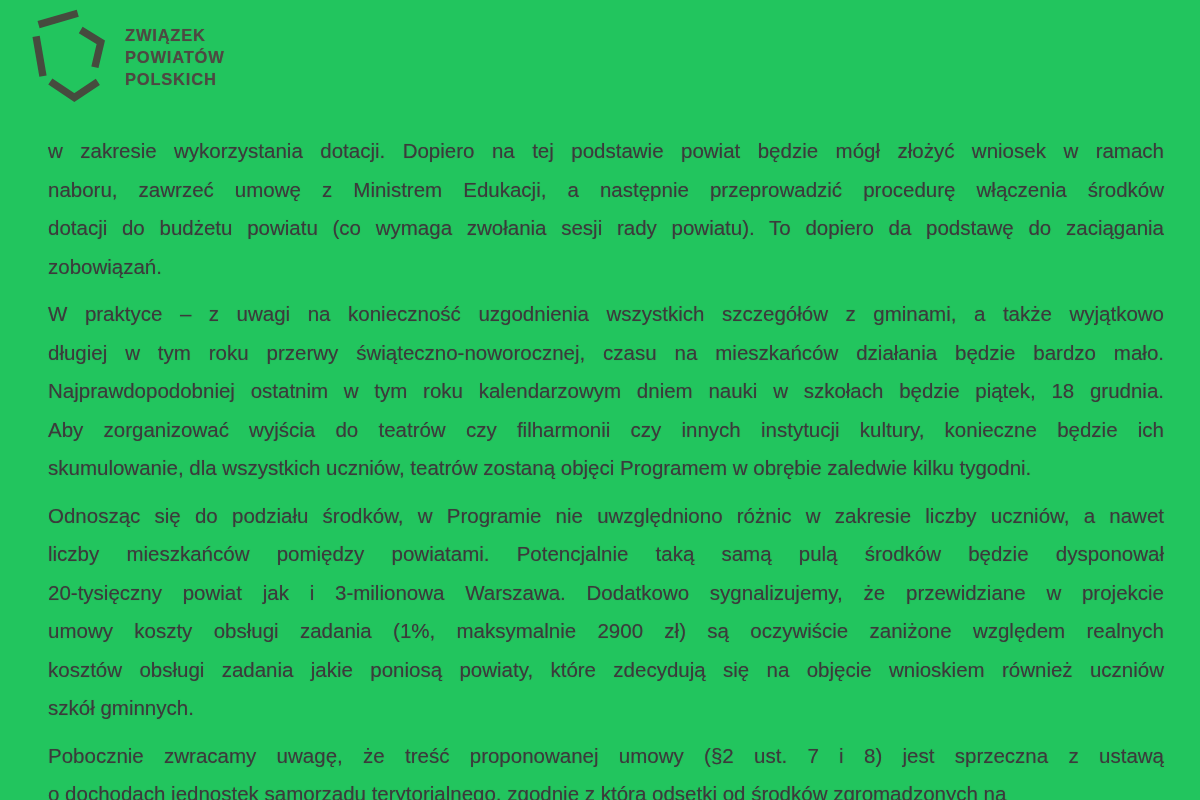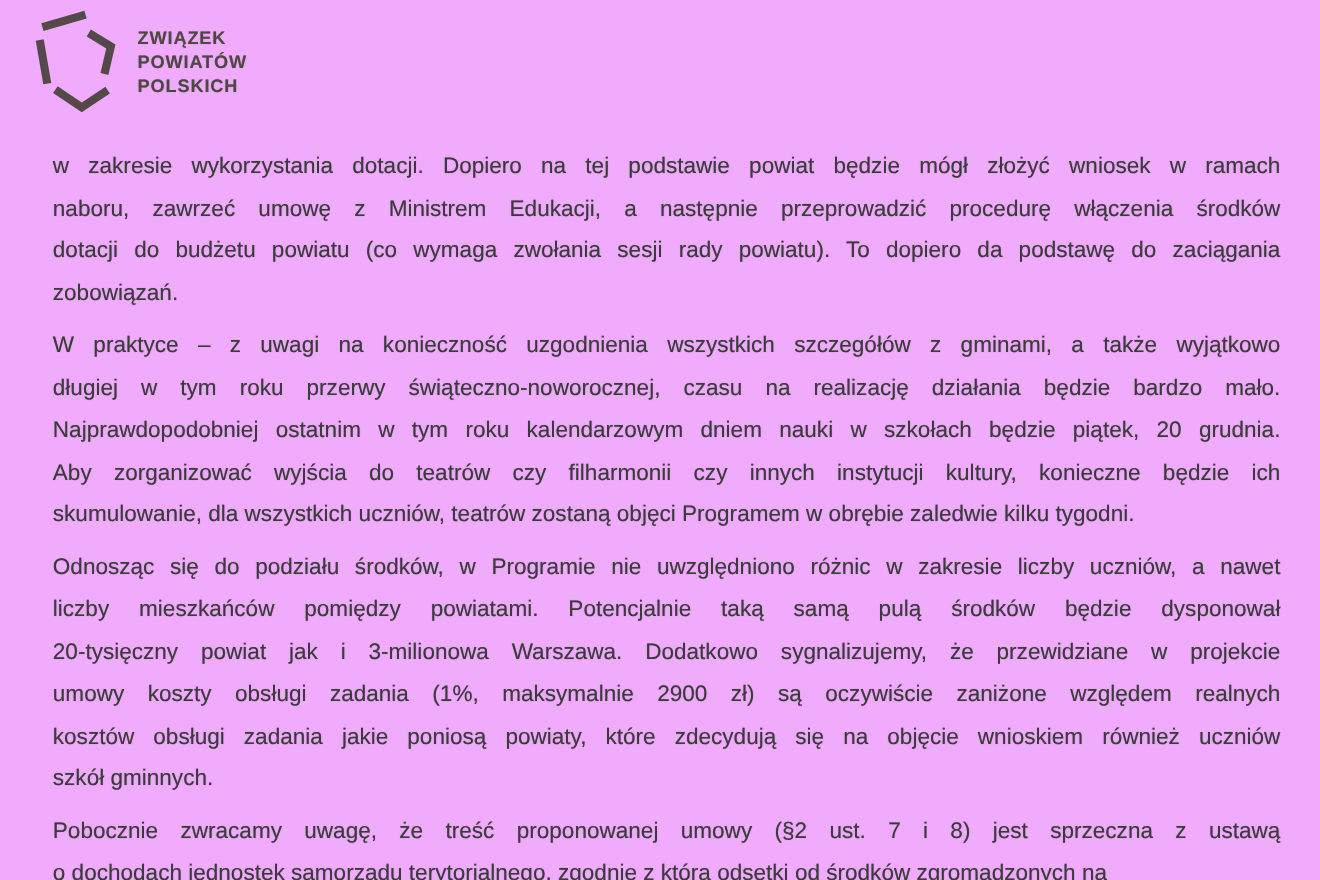--- a/index.html
+++ b/index.html
@@ -1,20 +1,20 @@
 <!DOCTYPE html>
 <html lang="pl"><head>
 <meta charset="utf-8">
 <style>
   html, body { margin: 0; padding: 0; background: #e9e9e9; }
   .page {
     position: relative;
     width: 1200px;
     height: 800px;
-    background: #f0abfc;
+    background: #22c55e;
     overflow: hidden;
     font-family: "Liberation Sans", sans-serif;
   }
   
   .logo-wrap {
     position: absolute;
     left: 25px;
     top: 2px;
     width: 330px;
     height: 110px;
@@ -80,22 +80,22 @@
 
   <div class="doc-body">
       <div class="para">
         <div class="line">w zakresie wykorzystania dotacji. Dopiero na tej podstawie powiat będzie mógł złożyć wniosek w ramach</div>
         <div class="line">naboru, zawrzeć umowę z Ministrem Edukacji, a następnie przeprowadzić procedurę włączenia środków</div>
         <div class="line">dotacji do budżetu powiatu (co wymaga zwołania sesji rady powiatu). To dopiero da podstawę do zaciągania</div>
         <div class="line last">zobowiązań.</div>
       </div>
       <div class="para">
         <div class="line">W praktyce – z uwagi na konieczność uzgodnienia wszystkich szczegółów z gminami, a także wyjątkowo</div>
-        <div class="line">długiej w tym roku przerwy świąteczno-noworocznej, czasu na realizację działania będzie bardzo mało.</div>
-        <div class="line">Najprawdopodobniej ostatnim w tym roku kalendarzowym dniem nauki w szkołach będzie piątek, 20 grudnia.</div>
+        <div class="line">długiej w tym roku przerwy świąteczno-noworocznej, czasu na mieszkańców działania będzie bardzo mało.</div>
+        <div class="line">Najprawdopodobniej ostatnim w tym roku kalendarzowym dniem nauki w szkołach będzie piątek, 18 grudnia.</div>
         <div class="line">Aby zorganizować wyjścia do teatrów czy filharmonii czy innych instytucji kultury, konieczne będzie ich</div>
         <div class="line last">skumulowanie, dla wszystkich uczniów, teatrów zostaną objęci Programem w obrębie zaledwie kilku tygodni.</div>
       </div>
       <div class="para">
         <div class="line">Odnosząc się do podziału środków, w Programie nie uwzględniono różnic w zakresie liczby uczniów, a nawet</div>
         <div class="line">liczby mieszkańców pomiędzy powiatami. Potencjalnie taką samą pulą środków będzie dysponował</div>
         <div class="line">20-tysięczny powiat jak i 3-milionowa Warszawa. Dodatkowo sygnalizujemy, że przewidziane w projekcie</div>
         <div class="line">umowy koszty obsługi zadania (1%, maksymalnie 2900 zł) są oczywiście zaniżone względem realnych</div>
         <div class="line">kosztów obsługi zadania jakie poniosą powiaty, które zdecydują się na objęcie wnioskiem również uczniów</div>
         <div class="line last">szkół gminnych.</div>

